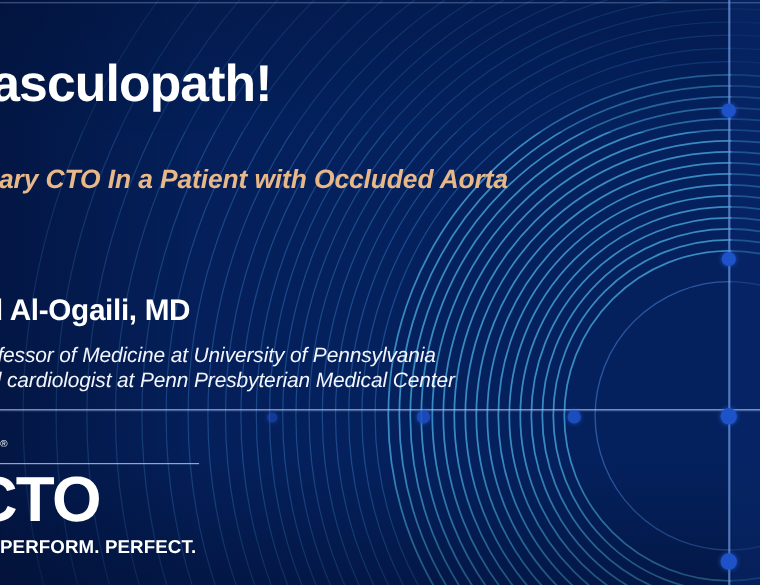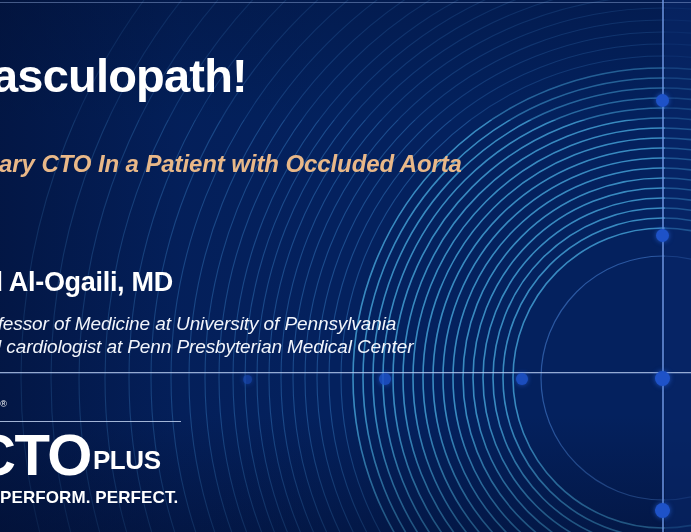--- a/index.html
+++ b/index.html
@@ -254,18 +254,17 @@
   <div class="subtitle">ble Coronary CTO In a Patient with Occluded Aorta</div>
   <div class="presenter">med Al-Ogaili, MD</div>
   <div class="affil affil-1">tant professor of Medicine at University of Pennsylvania</div>
   <div class="affil affil-2">ventional cardiologist at Penn Presbyterian Medical Center</div>
 
   <div class="logo-block">
     <div class="logo-crf"><span>F</span><sup>®</sup></div>
     <div class="logo-rule"></div>
     <div class="logo-cto-row">
       <span class="logo-cto">CTO</span>
-      <span class="logo-plus">PLUS</span>
     </div>
     <div class="logo-tag">N. PERFORM. PERFECT.</div>
   </div>
 
 </div>
 
 </body></html>

